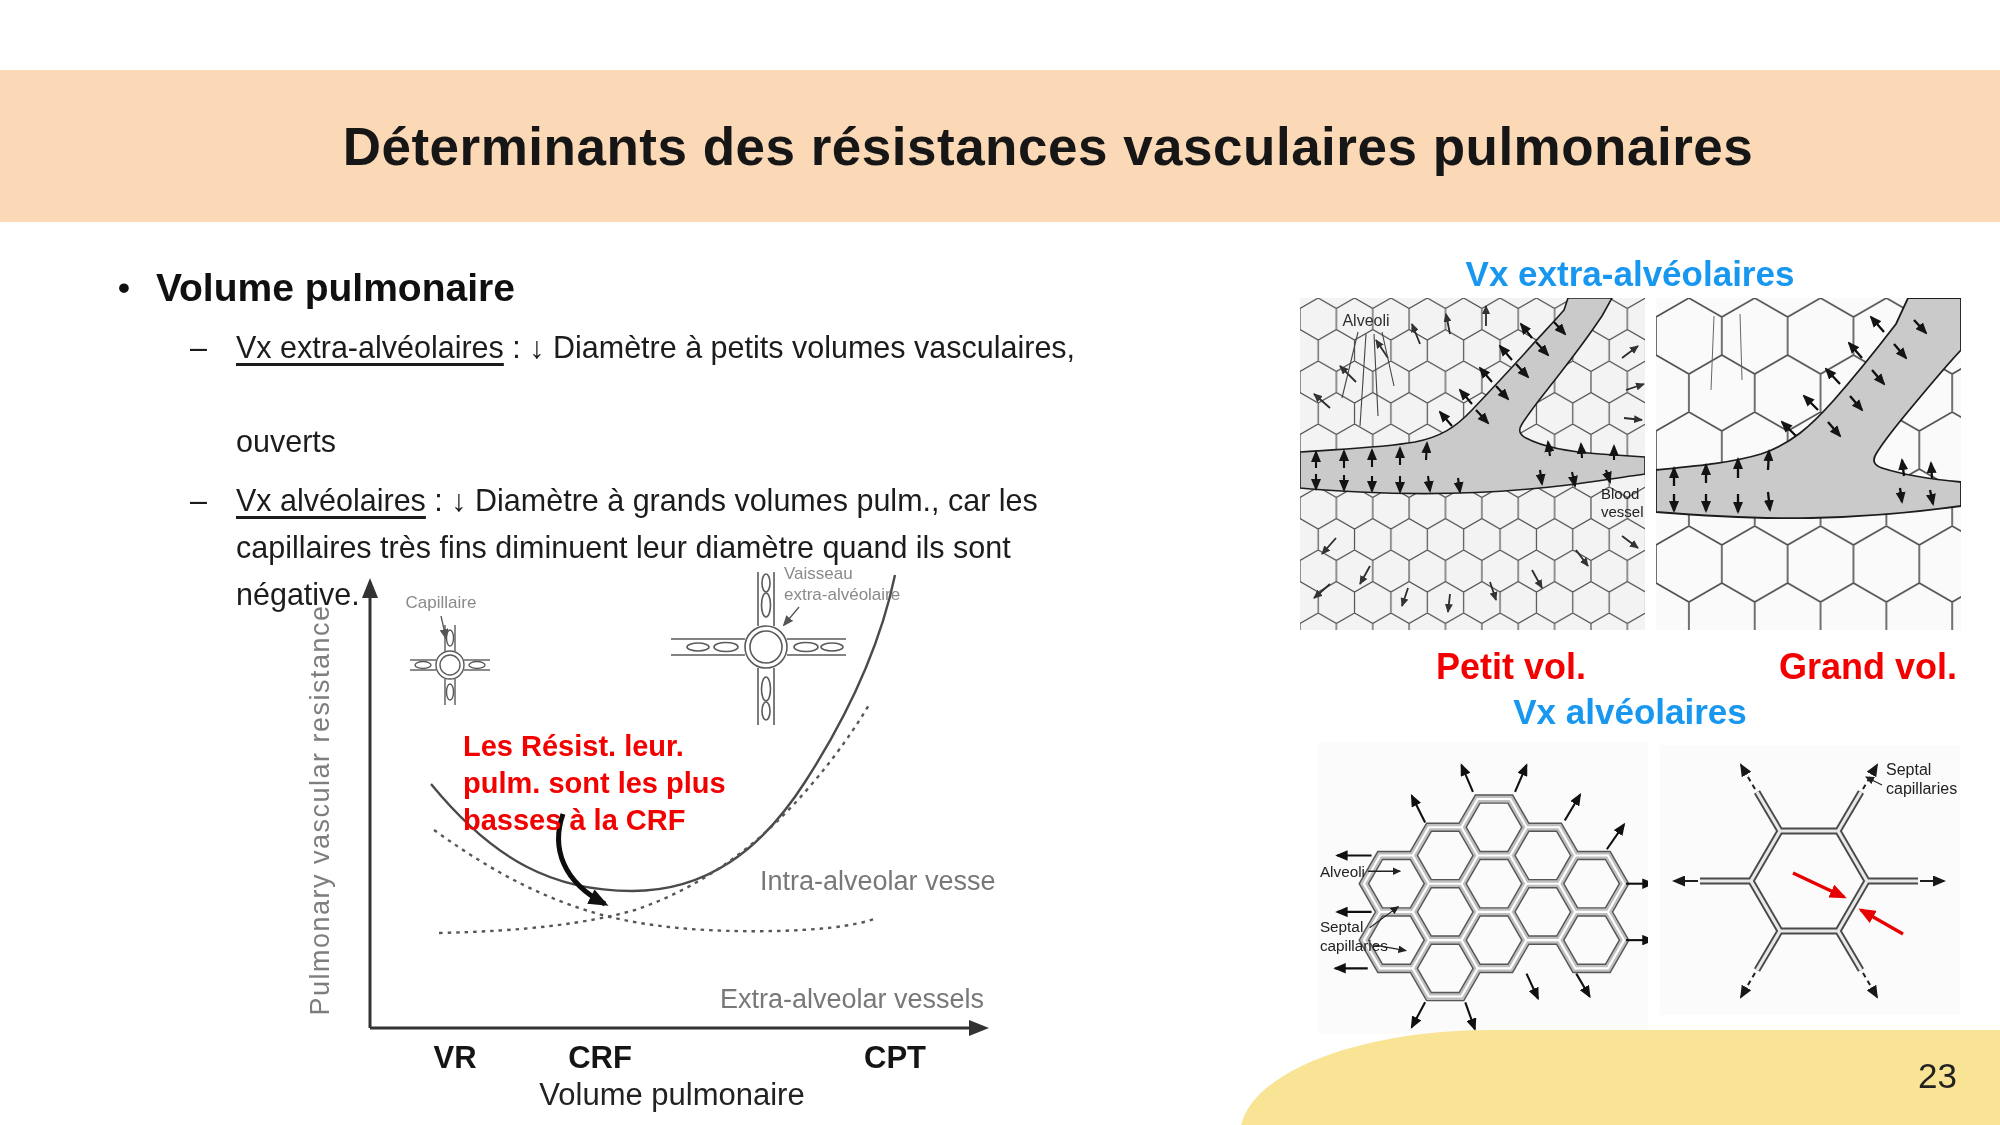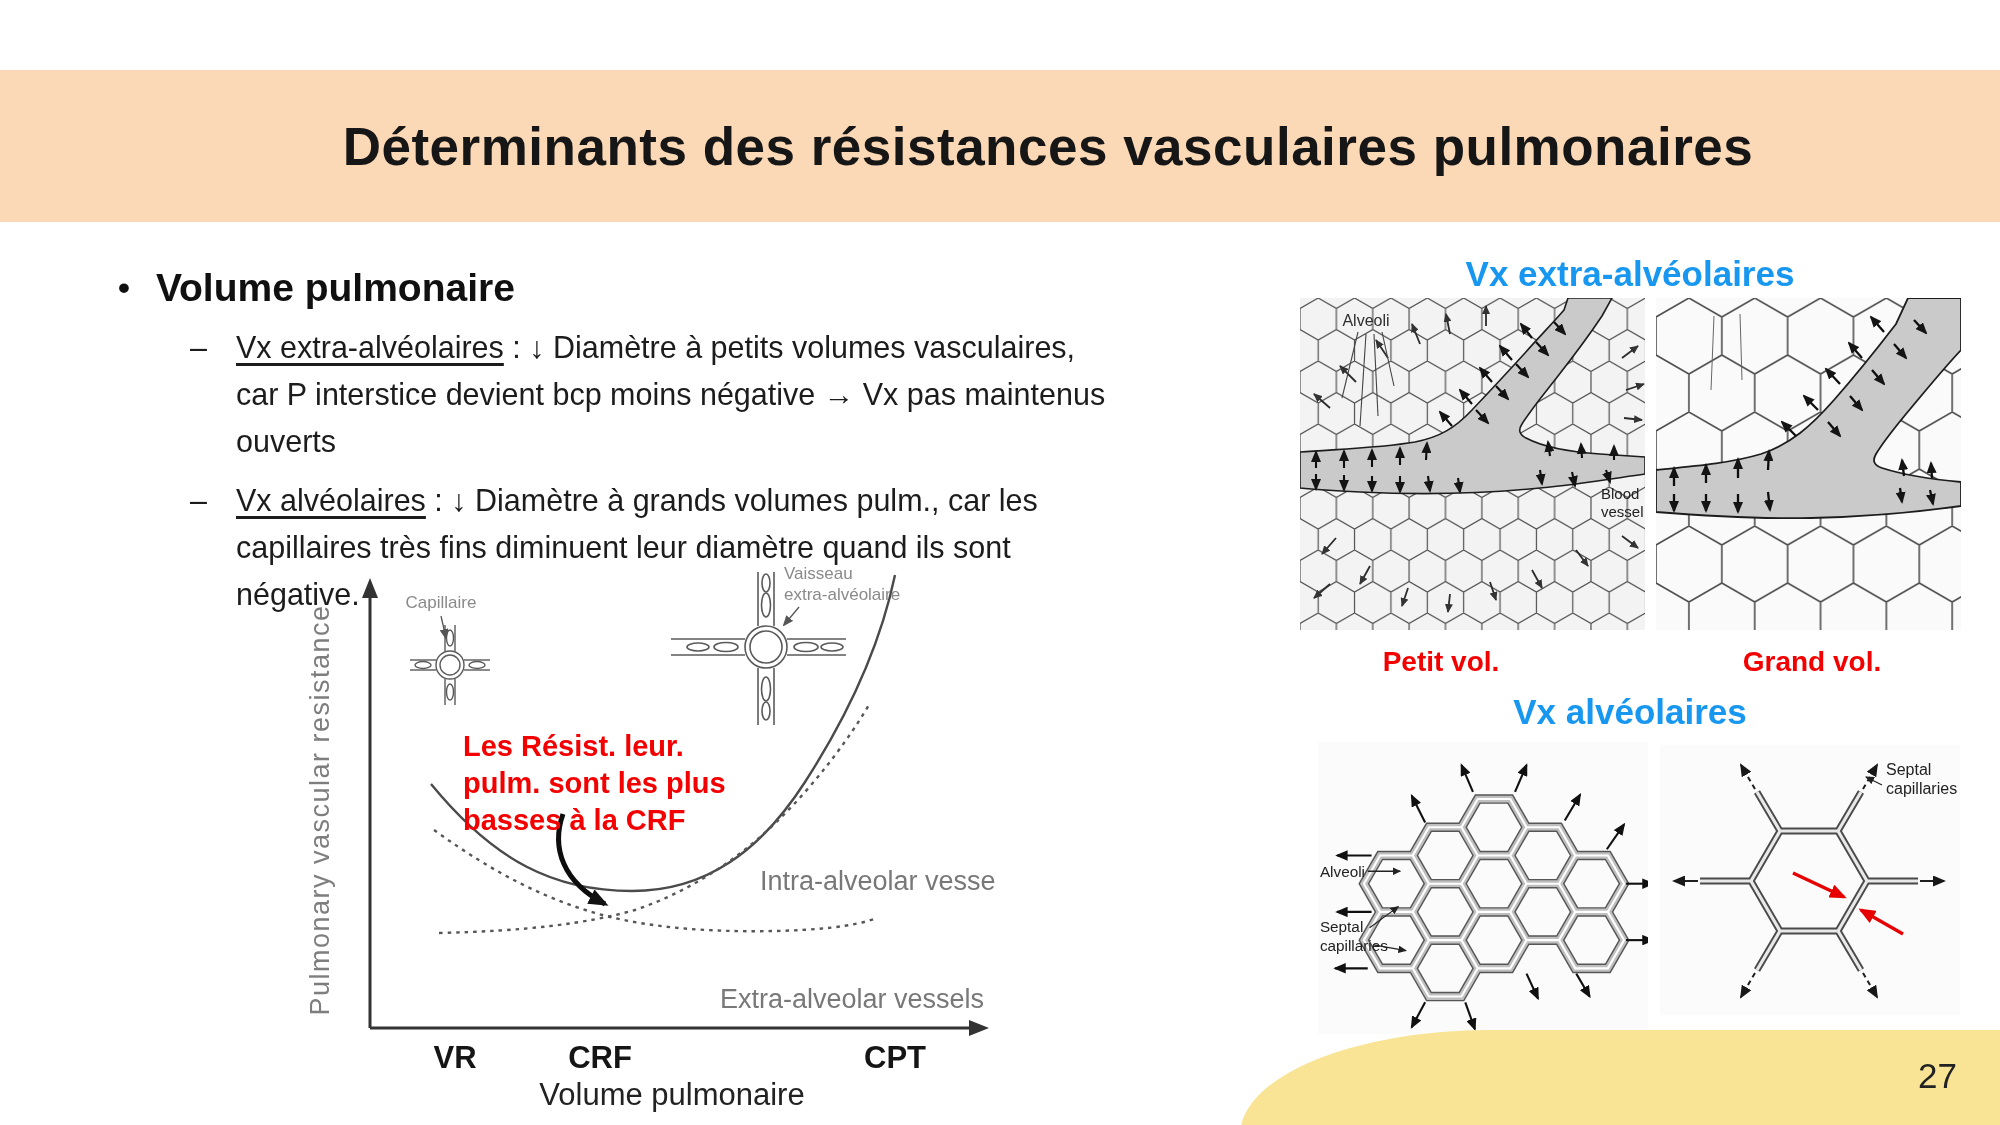--- a/index.html
+++ b/index.html
@@ -30,22 +30,22 @@
   .annotation{
     position:absolute;left:158px;top:176px;width:270px;
     color:#F30000;font-weight:bold;font-size:29px;line-height:37px;
   }
   
   .rt-title{position:absolute;left:1300px;top:254px;width:660px;text-align:center;
     font-size:35px;font-weight:bold;color:#1797EF;}
   .rb-title{position:absolute;left:1300px;top:692px;width:660px;text-align:center;
     font-size:35px;font-weight:bold;color:#1797EF;}
   .panel{position:absolute;}
-  .caption{position:absolute;width:290px;text-align:center;
-    font-size:28px;font-weight:bold;color:#F30000;}
+  .caption{position:absolute;width:290px;text-align:right;
+    font-size:36px;font-weight:bold;color:#F30000;}
   
   .yellow-blob{
     position:absolute;left:1240px;top:1030px;width:790px;height:130px;
     background:#F8E494;border-top-left-radius:250px 105px;
   }
   .page-number{position:absolute;left:1918px;top:1056px;font-size:35px;color:#222;}
   text{font-family:"Liberation Sans", sans-serif;}
 </style>
 </head>
 <body>
@@ -56,21 +56,21 @@
 
 <div class="content">
   <div class="head-row">
     <span class="dot">•</span>
     <span>Volume pulmonaire</span>
   </div>
   <div class="subs">
     <div class="sub-bullet">
       <span class="dash">–</span>
       <div class="sub-text"><span class="u">Vx extra-alvéolaires</span><span> : ↓ Diamètre à petits volumes vasculaires,</span><br>
-        <span>car P interstice devient bcp moins négative → Vx pas maintenus</span><br>
+        <br>
         <span>ouverts</span>
       </div>
     </div>
     <div class="sub-bullet">
       <span class="dash">–</span>
       <div class="sub-text"><span class="u">Vx alvéolaires</span><span> : ↓ Diamètre à grands volumes pulm., car les</span><br>
         <span>capillaires très fins diminuent leur diamètre quand ils sont</span><br>
         <span>négative.</span>
       </div>
     </div>
@@ -365,13 +365,13 @@
       <line x1="133" y1="128" x2="184" y2="152" marker-end="url(#dRed)"></line>
       <line x1="243" y1="189" x2="201" y2="165" marker-end="url(#dRed)"></line>
     </g>
     <line x1="222" y1="40" x2="206" y2="32" stroke="#222" stroke-width="1.2" marker-end="url(#dThin)"></line>
     <text x="226" y="30" font-size="16" fill="#222">Septal</text>
     <text x="226" y="49" font-size="16" fill="#222">capillaries</text>
   </svg>
 </div>
 
 <div class="yellow-blob"></div>
-<div class="page-number">27</div>
+<div class="page-number">23</div>
 
 </body></html>

